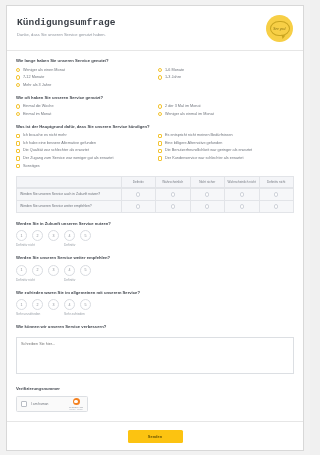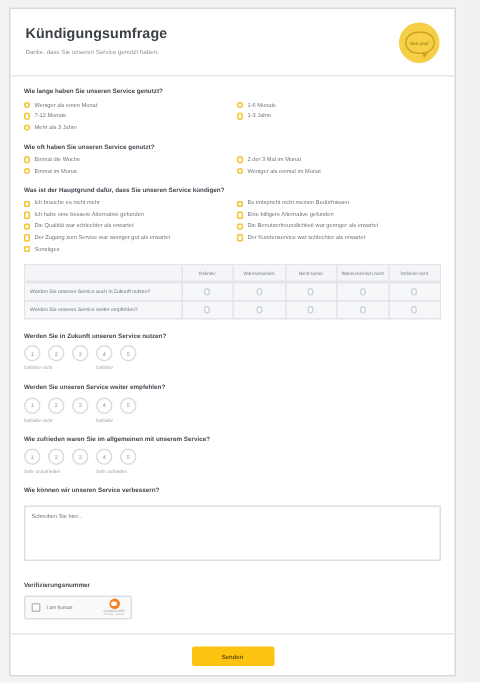--- a/index.html
+++ b/index.html
@@ -27,21 +27,21 @@
   
   .header {
     display: flex; justify-content: space-between; align-items: flex-start;
     padding: 9px 10px 8px 10px;
     border-bottom: 1px solid #e6e6e6;
     flex: none;
   }
   .head-texts { padding-top: 2px; }
   .title {
     font-size: 9.5px; font-weight: bold; color: #3a3f47;
-    letter-spacing: .1px; line-height: 12px;
+    letter-spacing: .1px; line-height: 12px; font-family: Liberation Mono, monospace;
   }
   .subtitle {
     font-size: 4.1px; color: #8d939c; margin-top: 3px; line-height: 6px;
   }
   .logo {
     width: 27px; height: 27px; flex: none;
     background: #f7cf46; border-radius: 50%;
     position: relative;
     display: flex; align-items: center; justify-content: center;
   }

